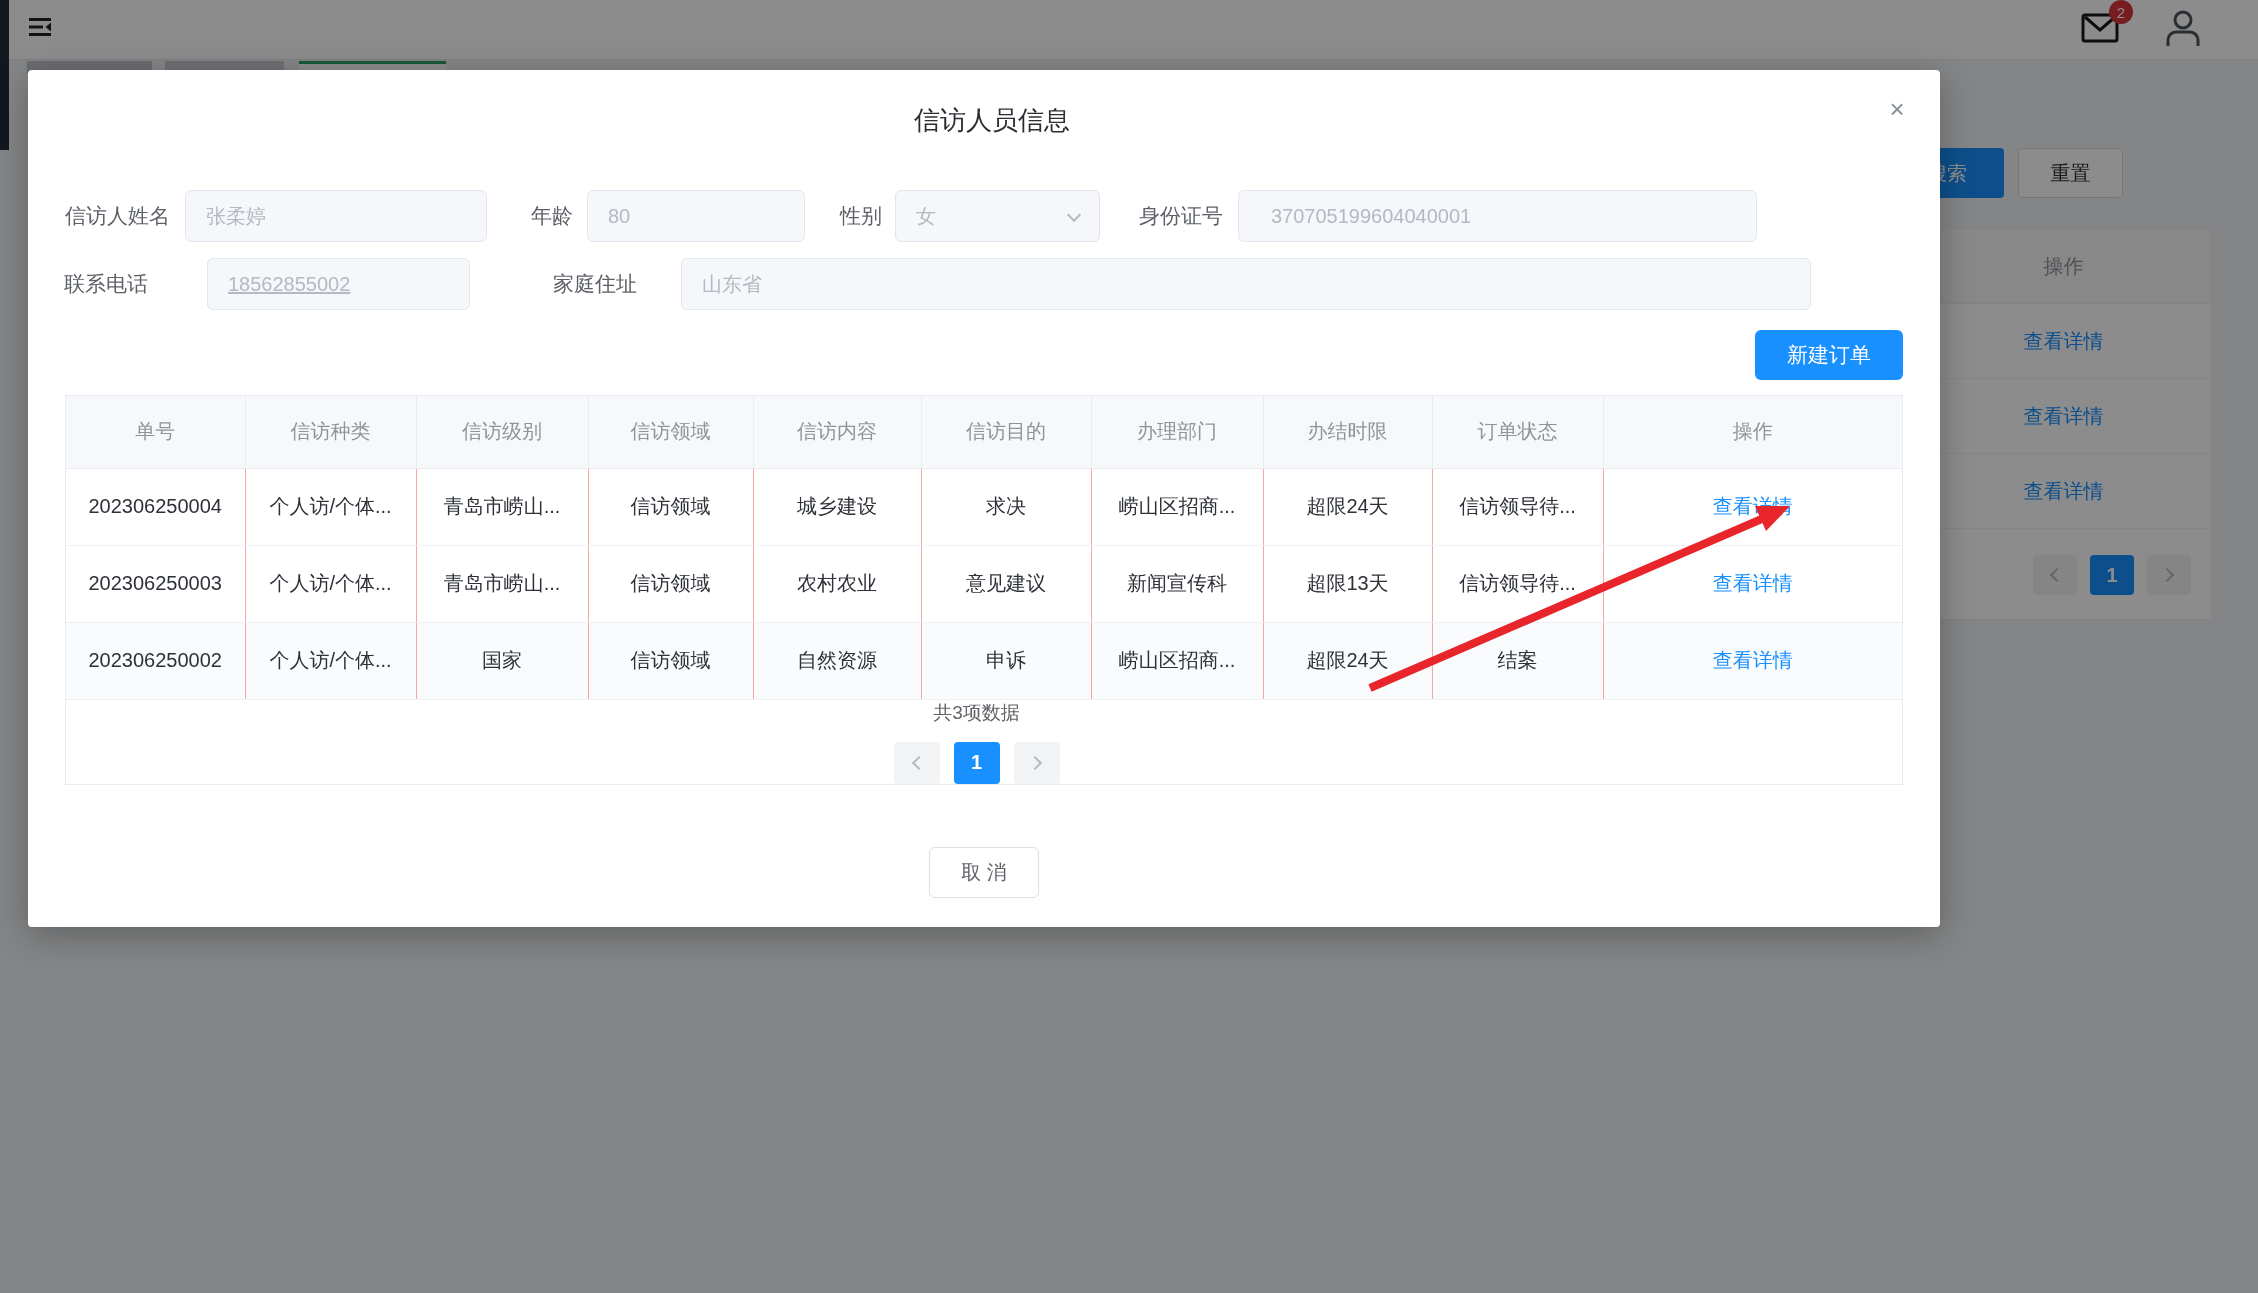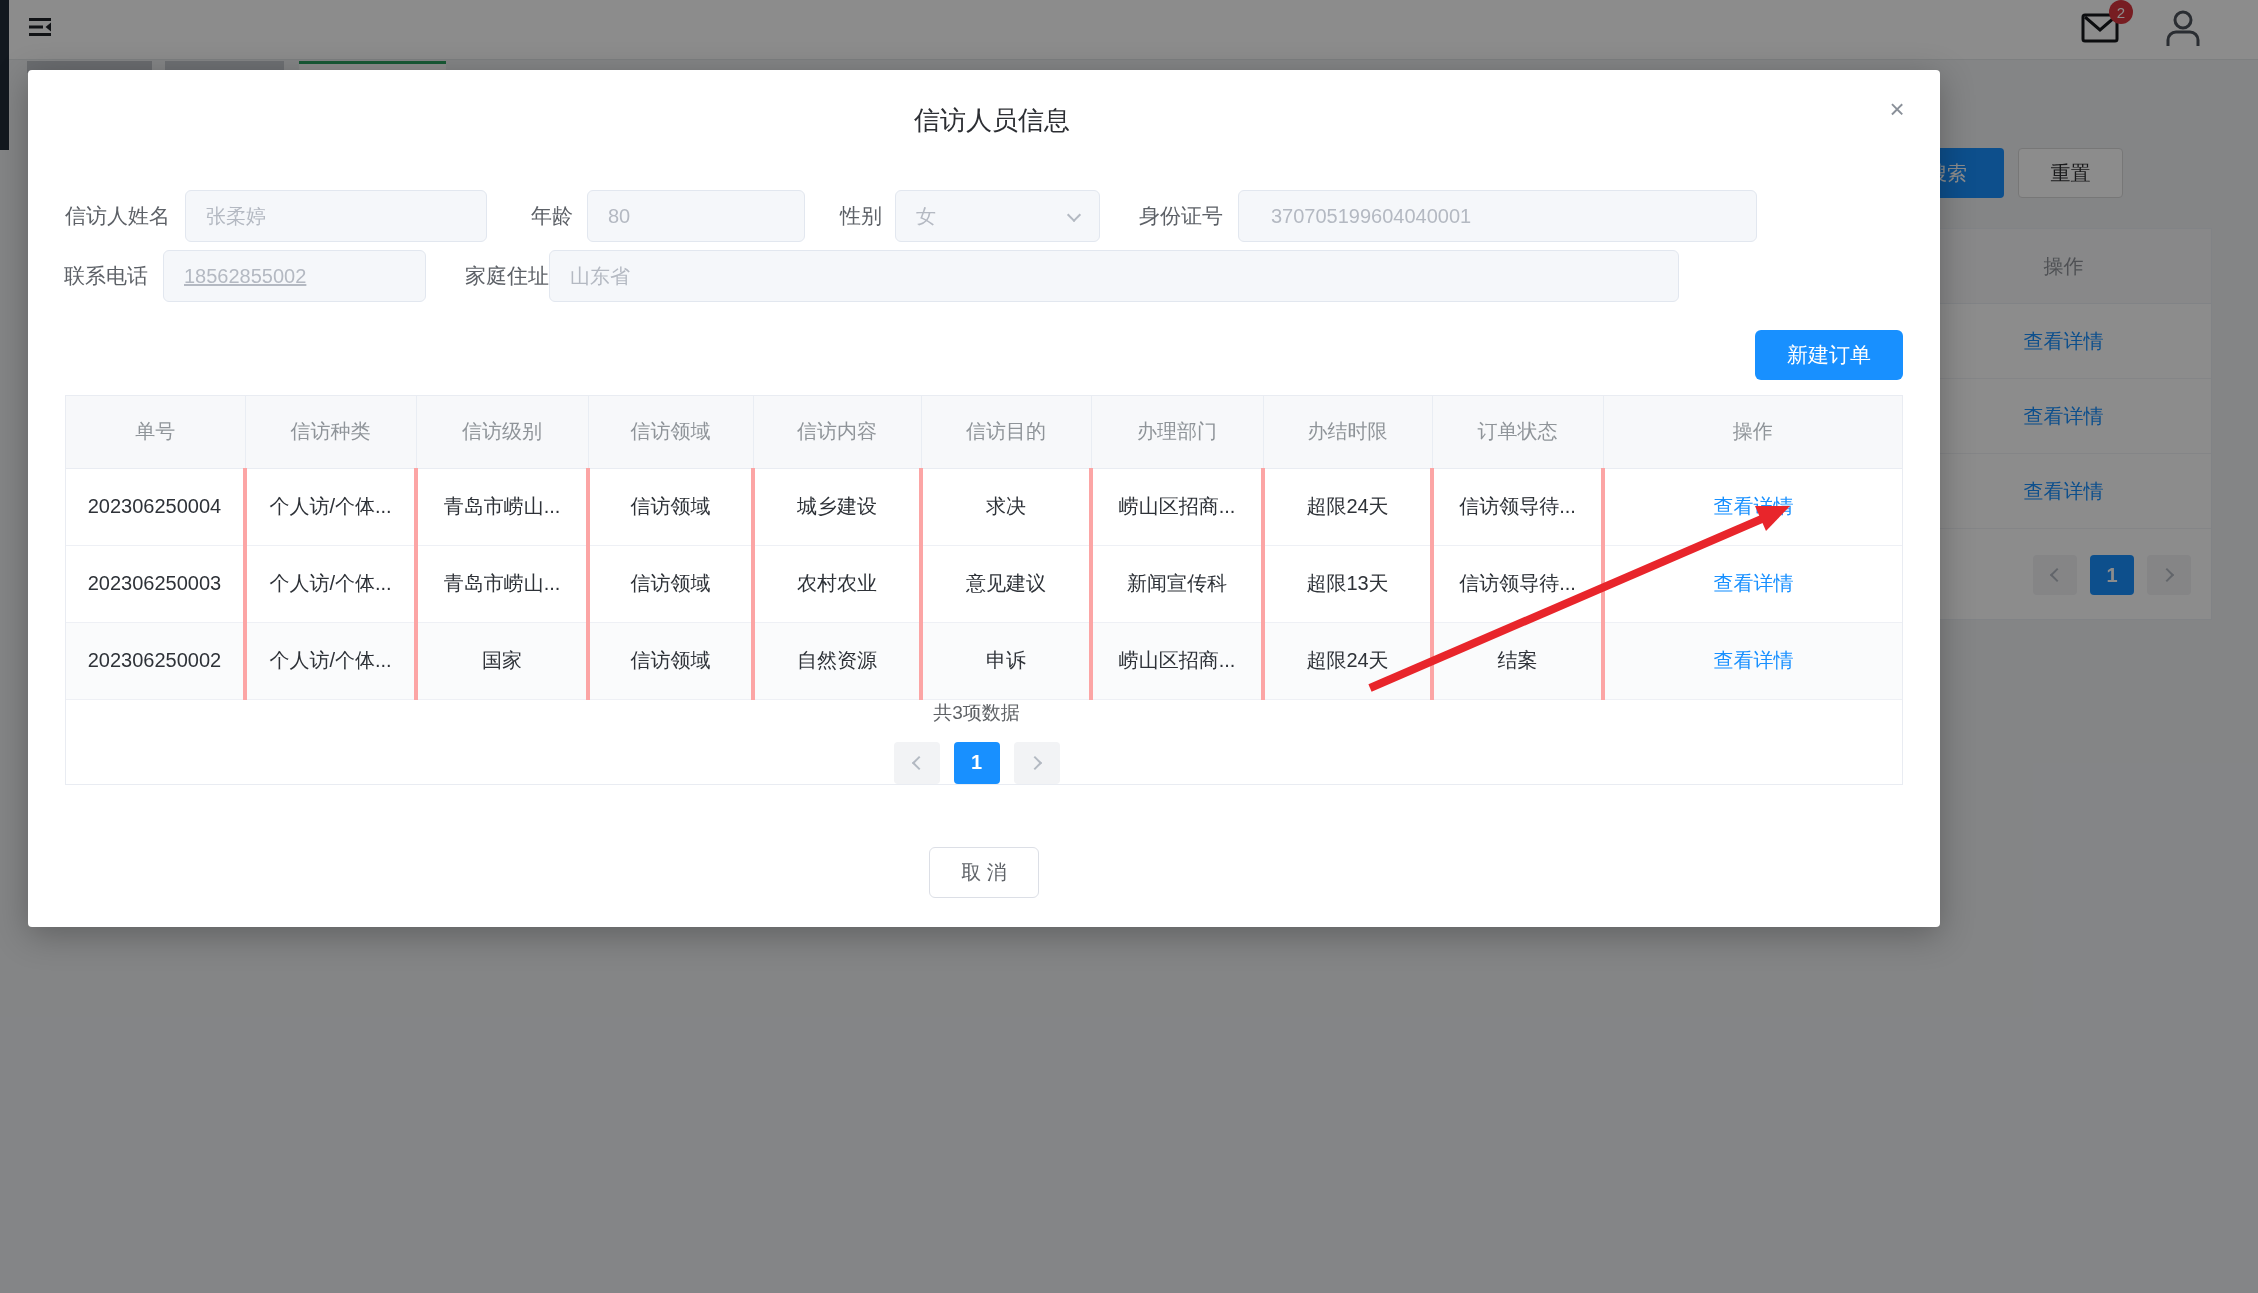--- a/index.html
+++ b/index.html
@@ -47,21 +47,21 @@
   .overlay { position:absolute; inset:0; background:rgba(0,0,0,0.45); z-index:10; }
   .modal { position:absolute; left:28px; top:70px; width:1912px; height:857px;
     background:#fff; border-radius:4px; box-shadow:0 8px 34px rgba(0,0,0,.28); z-index:20; }
   .m-title { position:absolute; top:33px; left:8px; width:100%; text-align:center;
     font-size:26px; font-weight:500; color:#2c2e33; }
   .m-close { position:absolute; top:22px; right:26px; width:34px; height:34px;
     font-size:26px; color:#8a9099; display:flex; align-items:center; justify-content:center;
     cursor:pointer; line-height:1; }
   .frow { position:absolute; left:34px; display:flex; align-items:center; }
   .frow.r1 { top:120px; }
-  .frow.r2 { top:180px; }
+  .frow.r2 { top:188px;gap:44px; }
   .flabel { font-size:21px; color:#5d6167; text-align:right; white-space:nowrap; }
   .fin { height:52px; background:#f5f7fa; border:1px solid #e2e7ef; border-radius:6px;
     font-size:20px; color:#b4b9c2; padding:0 20px; font-family:inherit; }
   .fsel { position:relative; height:52px; background:#f5f7fa; border:1px solid #e2e7ef;
     border-radius:6px; display:flex; align-items:center; padding:0 20px;
     font-size:20px; color:#b4b9c2; }
   .chv { display:inline-block; width:10px; height:10px;
     border-left:2px solid #b3b9c2; border-bottom:2px solid #b3b9c2; }
   .chv.down { transform:rotate(-45deg); position:absolute; right:20px; top:19px; }
   .chv.left { transform:rotate(45deg); margin-left:4px; }
@@ -69,21 +69,21 @@
   .new-order { position:absolute; top:260px; right:37px; width:148px; height:50px;
     background:#1890ff; color:#fff; border:none; border-radius:6px; font-size:21px;
     font-family:inherit; cursor:pointer; }
   .tbl-wrap { position:absolute; left:37px; top:325px; width:1838px;
     border:1px solid #e9ecf2; background:#fff; }
   table.m-tbl { border-collapse:collapse; table-layout:fixed; width:1836px; }
   .m-tbl th { height:72px; background:#f7f8fa; color:#8f9499; font-weight:normal;
     font-size:20px; border-bottom:1px solid #e9ecf2; border-right:1px solid #e9edf3; }
   .m-tbl th:last-child { border-right:none; }
   .m-tbl td { height:77px; font-size:20px; color:#2e3238; text-align:center;
-    border-bottom:1px solid #eef0f5; border-right:4px solid #fca5a5;
+    border-bottom:1px solid #eef0f5; border-right:1px solid #fca5a5;
     overflow:hidden; white-space:nowrap; }
   .m-tbl td:last-child { border-right:none; }
   .m-tbl tr.shade td { background:#fafbfc; }
   .v-link { color:#1890ff; text-decoration:none; cursor:pointer; }
   .t-footer { height:84px; display:flex; align-items:center; justify-content:space-between;
     padding:0 17px 0 2px;flex-direction:column; }
   .t-total { font-size:19px; color:#5f6266; }
   .m-pager { display:flex; gap:14px; }
   .m-pager .pg-box { width:46px; height:42px; }
   .cancel-btn { position:absolute; bottom:29px; left:50%; transform:translateX(-50%);

